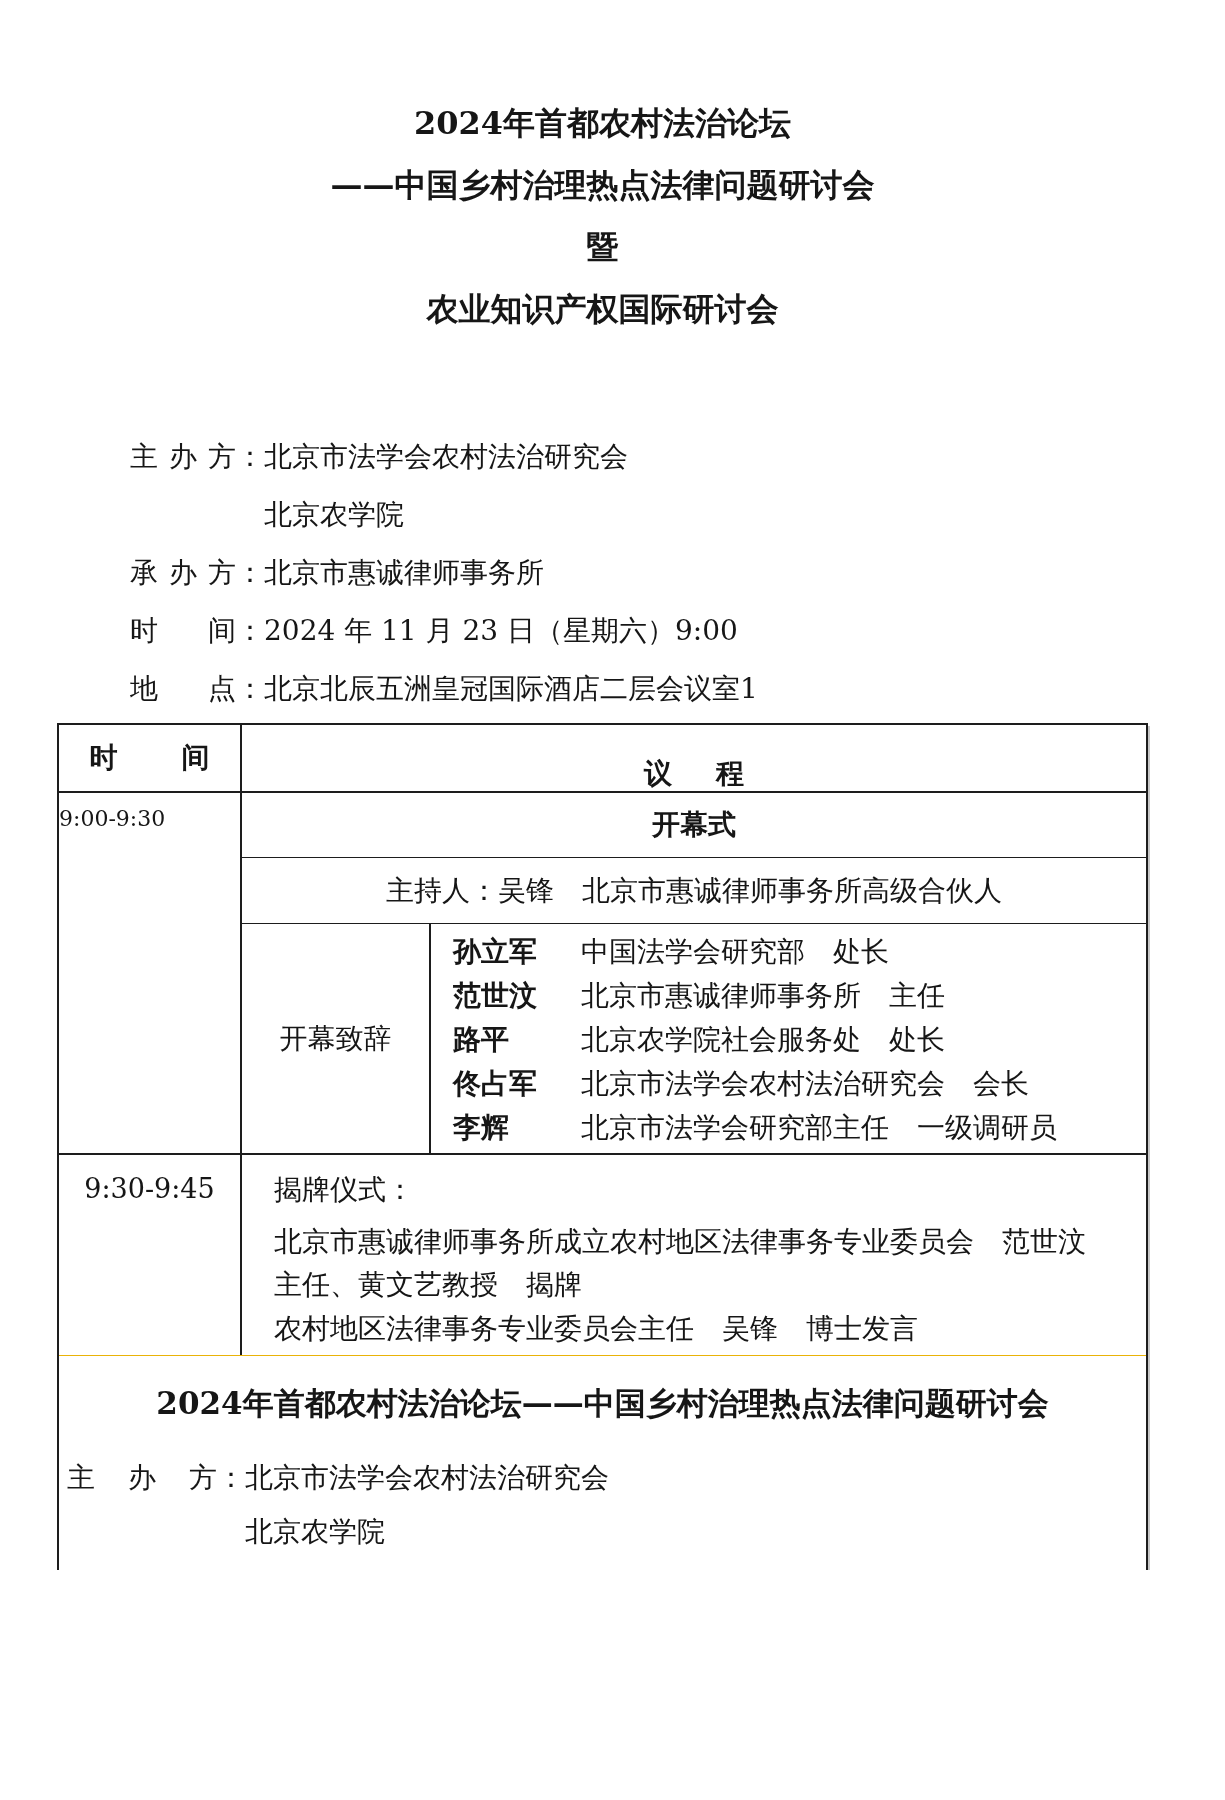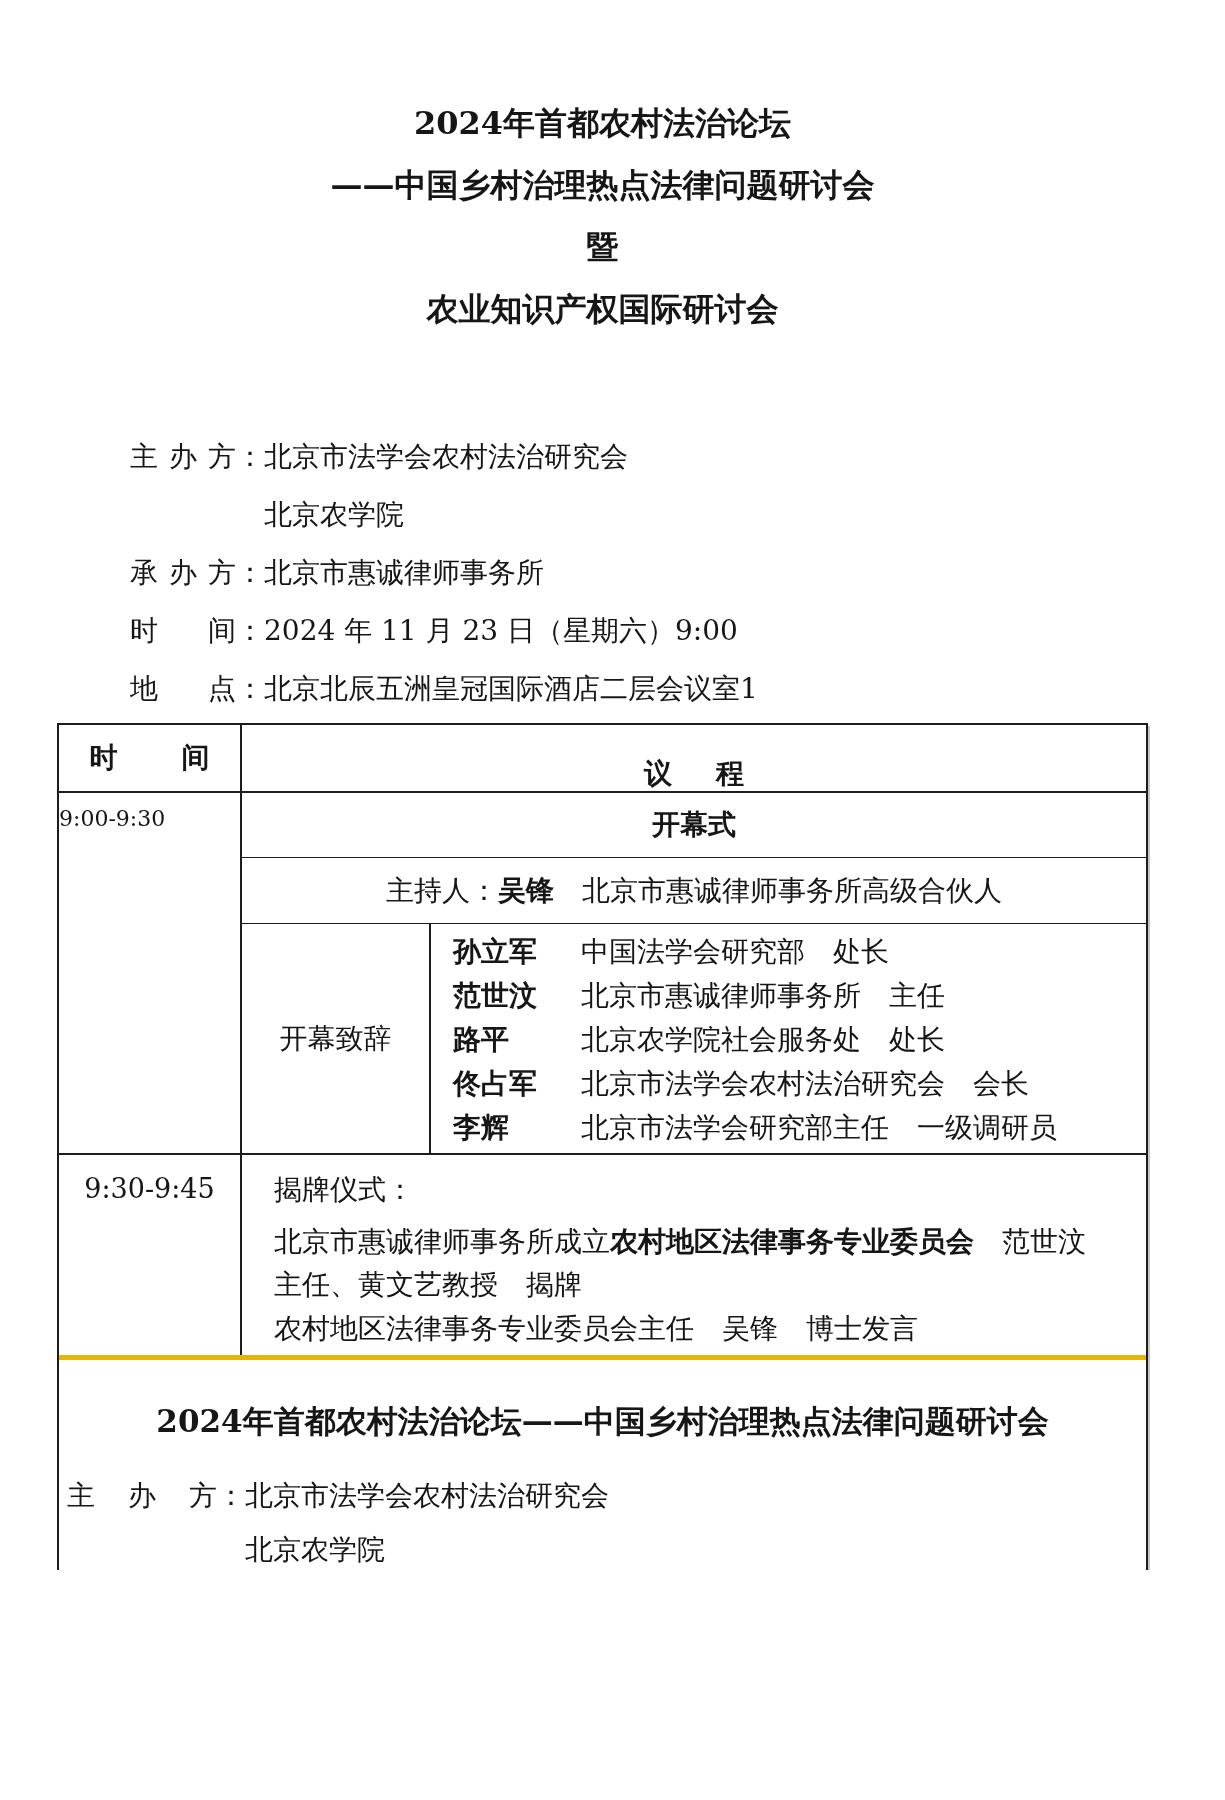--- a/index.html
+++ b/index.html
@@ -65,33 +65,33 @@
   .spk .nm { display: inline-block; width: 128px; font-weight: bold; }
 
   .g2 { border-top: 2px solid #1d1d1d; height: 200px; }
   .g2 .c1 { text-align: center; padding-top: 18px; font-size: 27px; }
   .g2 .c2 { padding: 12px 24px 0 32px; }
   .cer1 { line-height: 46px; }
   .cerp { line-height: 43px; max-width: 822px; margin-top: 7px; }
   .cer3 { line-height: 46px; white-space: nowrap; }
 
   .g3 {
-    border-top: 5px solid #eab308;
+    border-top: 1px solid #eab308;
     height: 262px; box-sizing: border-box;
-    padding-top: 37px;
+    padding-top: 23px;
   }
   .ftitle {
     text-align: center; font-weight: bold; font-size: 31px;
     line-height: 48px; margin-bottom: 24px; white-space: nowrap;
   }
   .frow { line-height: 54px; padding-left: 8px; white-space: nowrap; }
   .lbl2 { width: 150px; }
   .findent { padding-left: 186px; }
 
-  .bold { font-weight: bold; }
+  .bold { font-weight: normal; }
 </style>
 </head>
 <body>
 
 <div class="page">
 
   <div class="titles">
     <div class="tl">2024年首都农村法治论坛</div>
     <div class="tl">——中国乡村治理热点法律问题研讨会</div>
     <div class="tl">暨</div>

